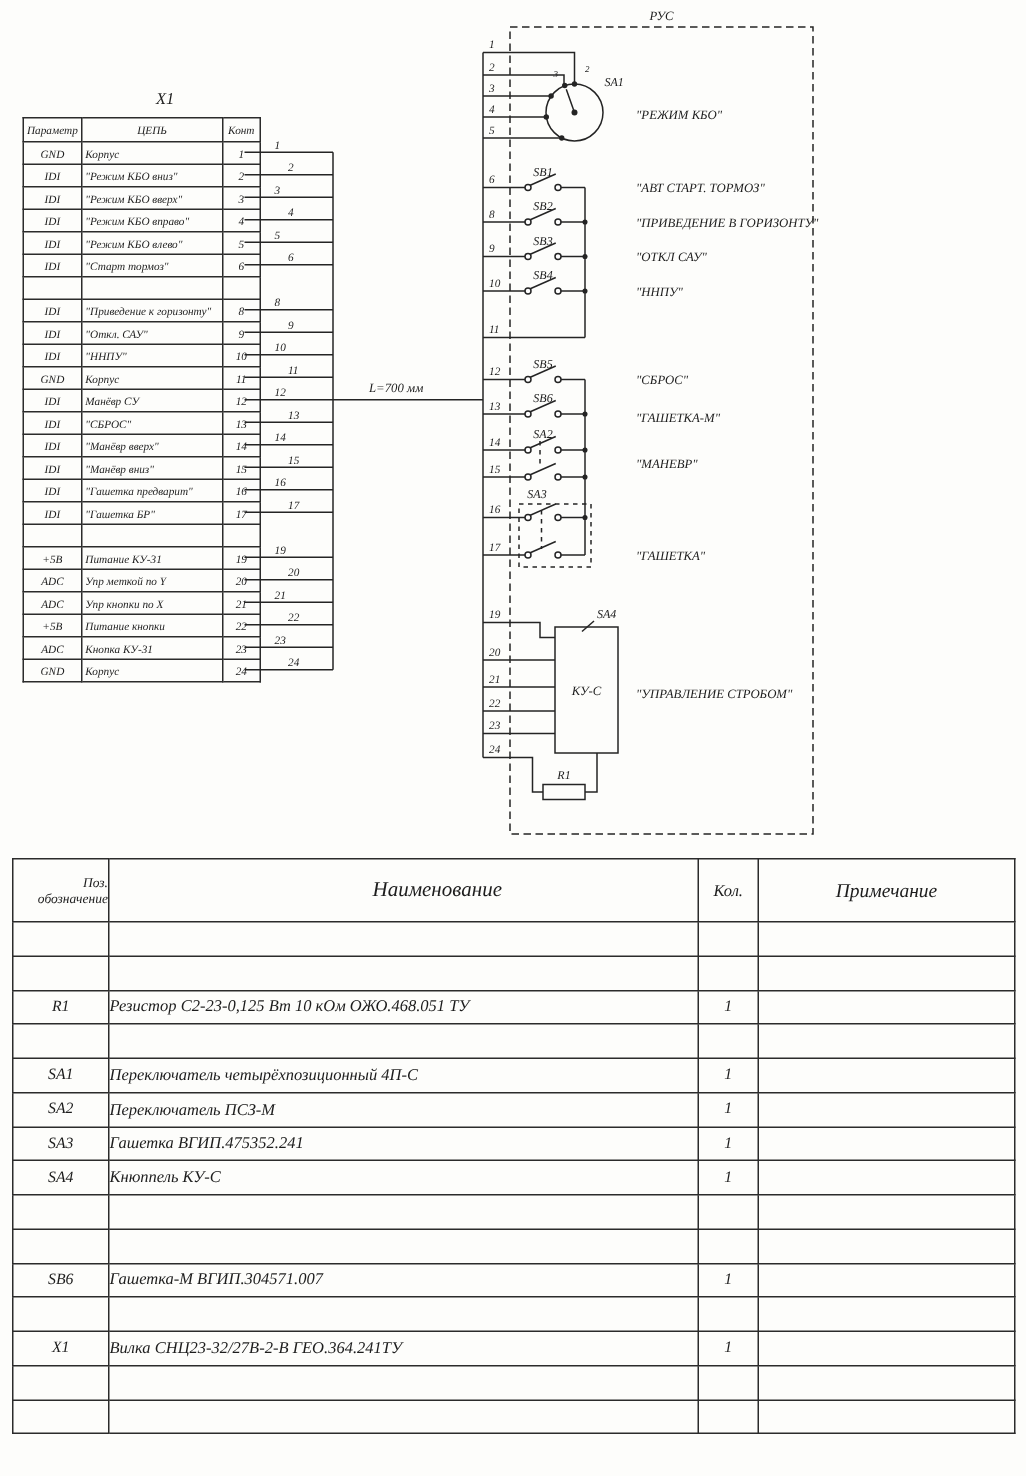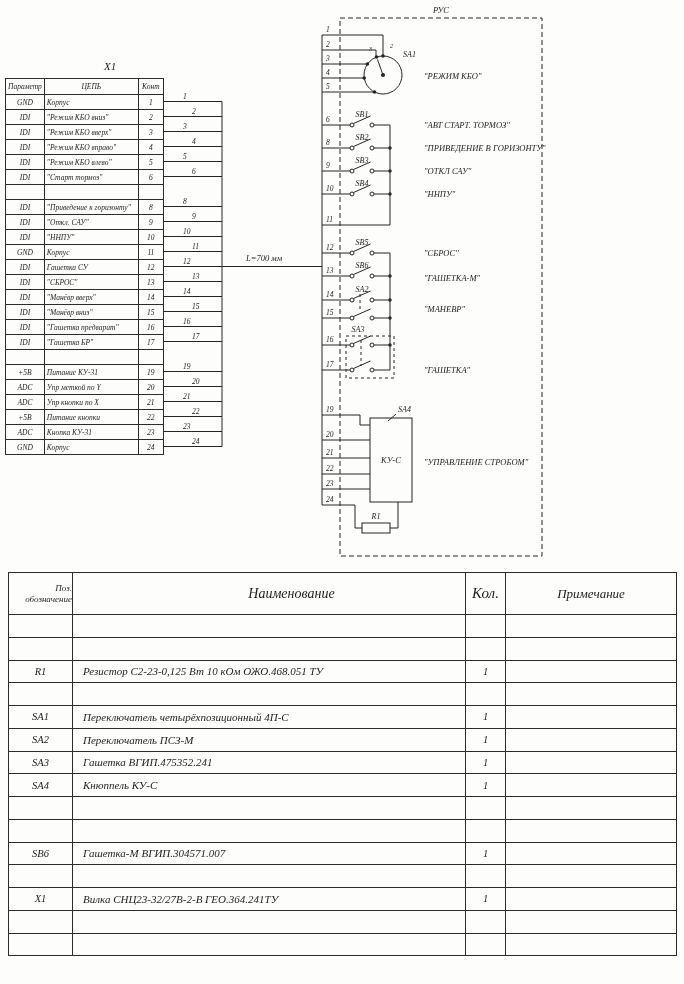--- a/index.html
+++ b/index.html
@@ -2,21 +2,21 @@
 <html><head>
 <meta charset="utf-8">
 <style>
   * { margin:0; padding:0; box-sizing:border-box; }
   html,body { width:684px; height:984px; background:#fff; }
   body { font-family:"Liberation Serif", serif; color:#1d1d1d; }
   .canvas { position:relative; width:684px; height:984px; background:#fdfdfb; overflow:hidden; }
 
   .x1-label { position:absolute; left:104px; top:60px; font-style:italic; font-size:11px; }
 
-  table.x1 { position:absolute; left:5px; top:78px; border-collapse:collapse; table-layout:fixed; }
+  table.x1 { position:absolute; left:15px; top:78px; border-collapse:collapse; table-layout:fixed; }
   table.x1 th, table.x1 td {
     border:1px solid #2b2b2b; font-weight:normal; font-style:italic;
     font-size:7.5px; height:15px; padding:0 2px; overflow:hidden; white-space:nowrap;
   }
   table.x1 th { height:16px; text-align:center; }
   table.x1 td.c-param, table.x1 td.c-pin { text-align:center; }
   table.x1 td.c-circ { text-align:left; }
 
   svg.schem { position:absolute; left:0; top:0; }
   svg.schem path, svg.schem line, svg.schem rect, svg.schem circle, svg.schem use { stroke:#242424; stroke-width:1; fill:none; }
@@ -28,25 +28,25 @@
   svg.schem text.ref { font-size:8px; }
   svg.schem text.lbl { font-size:8.5px; }
   svg.schem text.tiny { font-size:6px; }
   svg.schem text.mid { text-anchor:middle; }
 
   table.parts { position:absolute; left:8px; top:572px; width:668px; border-collapse:collapse; table-layout:fixed; }
   table.parts th, table.parts td { border:1px solid #2b2b2b; font-weight:normal; font-style:italic; overflow:hidden; white-space:nowrap; }
   table.parts thead th { height:42px; text-align:center; vertical-align:middle; }
   table.parts thead th.h-pos { font-size:9px; line-height:1.2;text-align:right; }
   table.parts thead th.h-name { font-size:14px;padding-left:45px; }
-  table.parts thead th.h-qty { font-size:15px;font-style:italic; }
+  table.parts thead th.h-qty { font-size:11px;font-style:italic; }
   table.parts thead th.h-note { font-size:13px; }
   table.parts tbody td { height:22.75px; font-size:11px; }
   table.parts td.c1 { text-align:center; font-size:10.5px; }
-  table.parts td.c2 { padding-left:10px; }
+  table.parts td.c2 { }
   table.parts td.c3 { text-align:center; font-size:10.5px; }
 </style>
 </head>
 <body>
 
 <div class="canvas">
 
   <div class="x1-label">X1</div>
 
   <table class="x1">
@@ -125,21 +125,21 @@
         </tr>
 
         <tr>
           <td class="c-param">GND</td>
           <td class="c-circ">Корпус</td>
           <td class="c-pin">11</td>
         </tr>
 
         <tr>
           <td class="c-param">IDI</td>
-          <td class="c-circ">Гашетка СУ</td>
+          <td class="c-circ">Манёвр СУ</td>
           <td class="c-pin">12</td>
         </tr>
 
         <tr>
           <td class="c-param">IDI</td>
           <td class="c-circ">"СБРОС"</td>
           <td class="c-pin">13</td>
         </tr>
 
         <tr>

